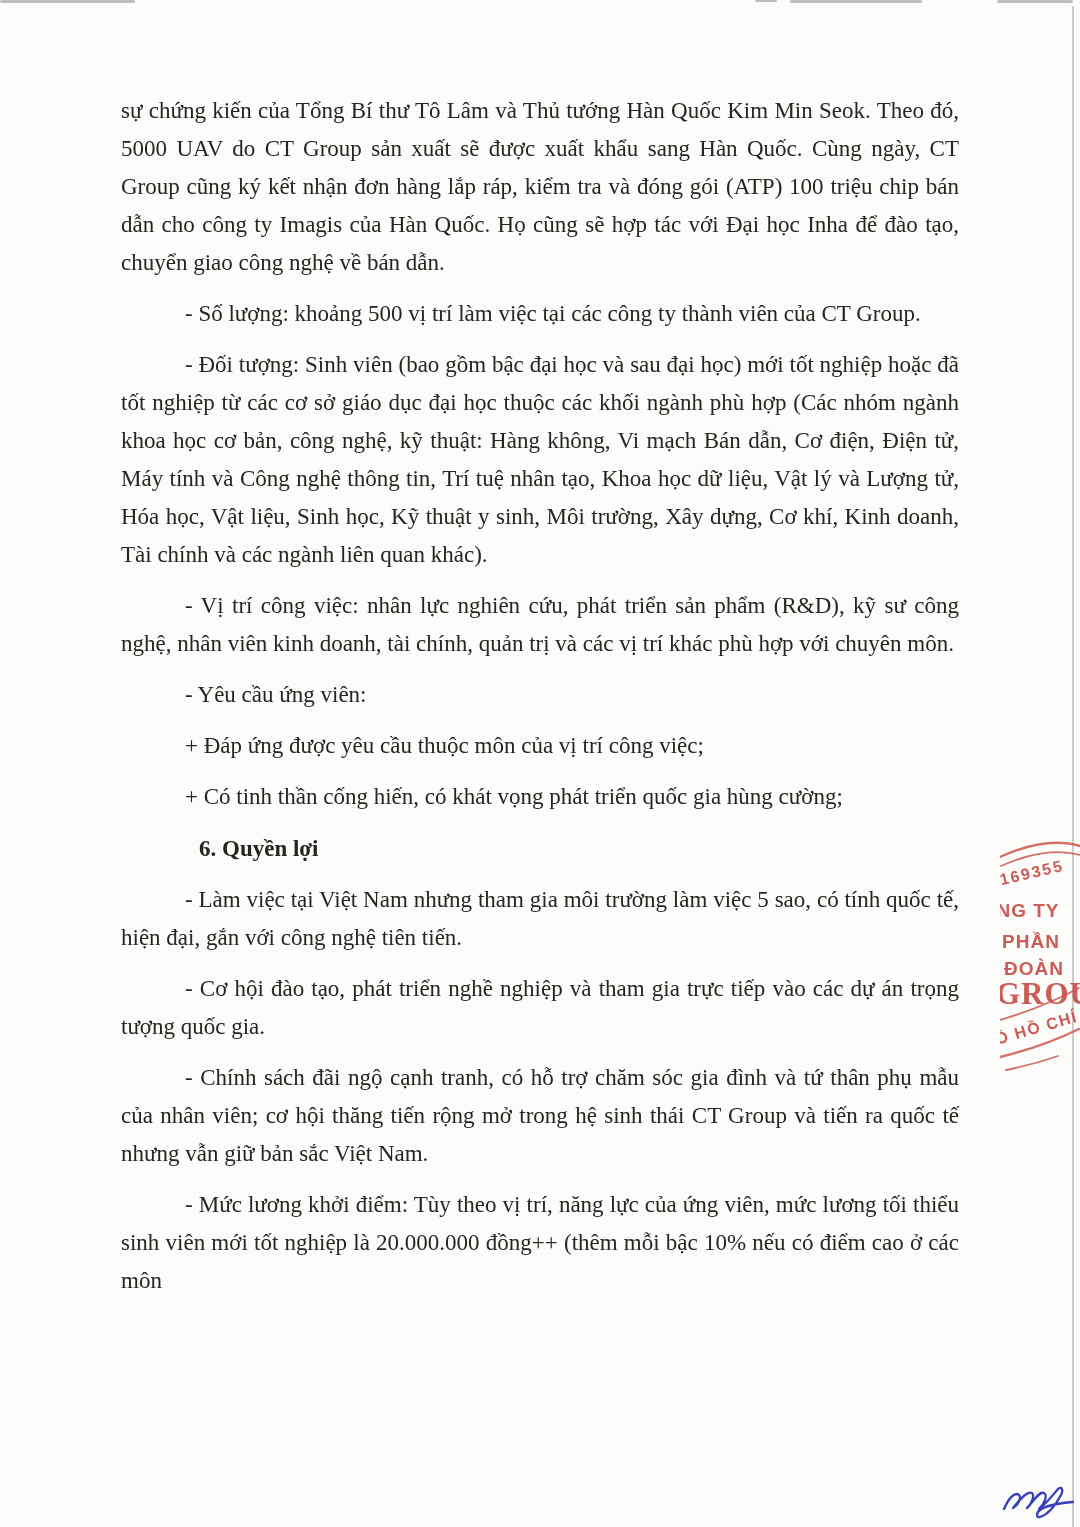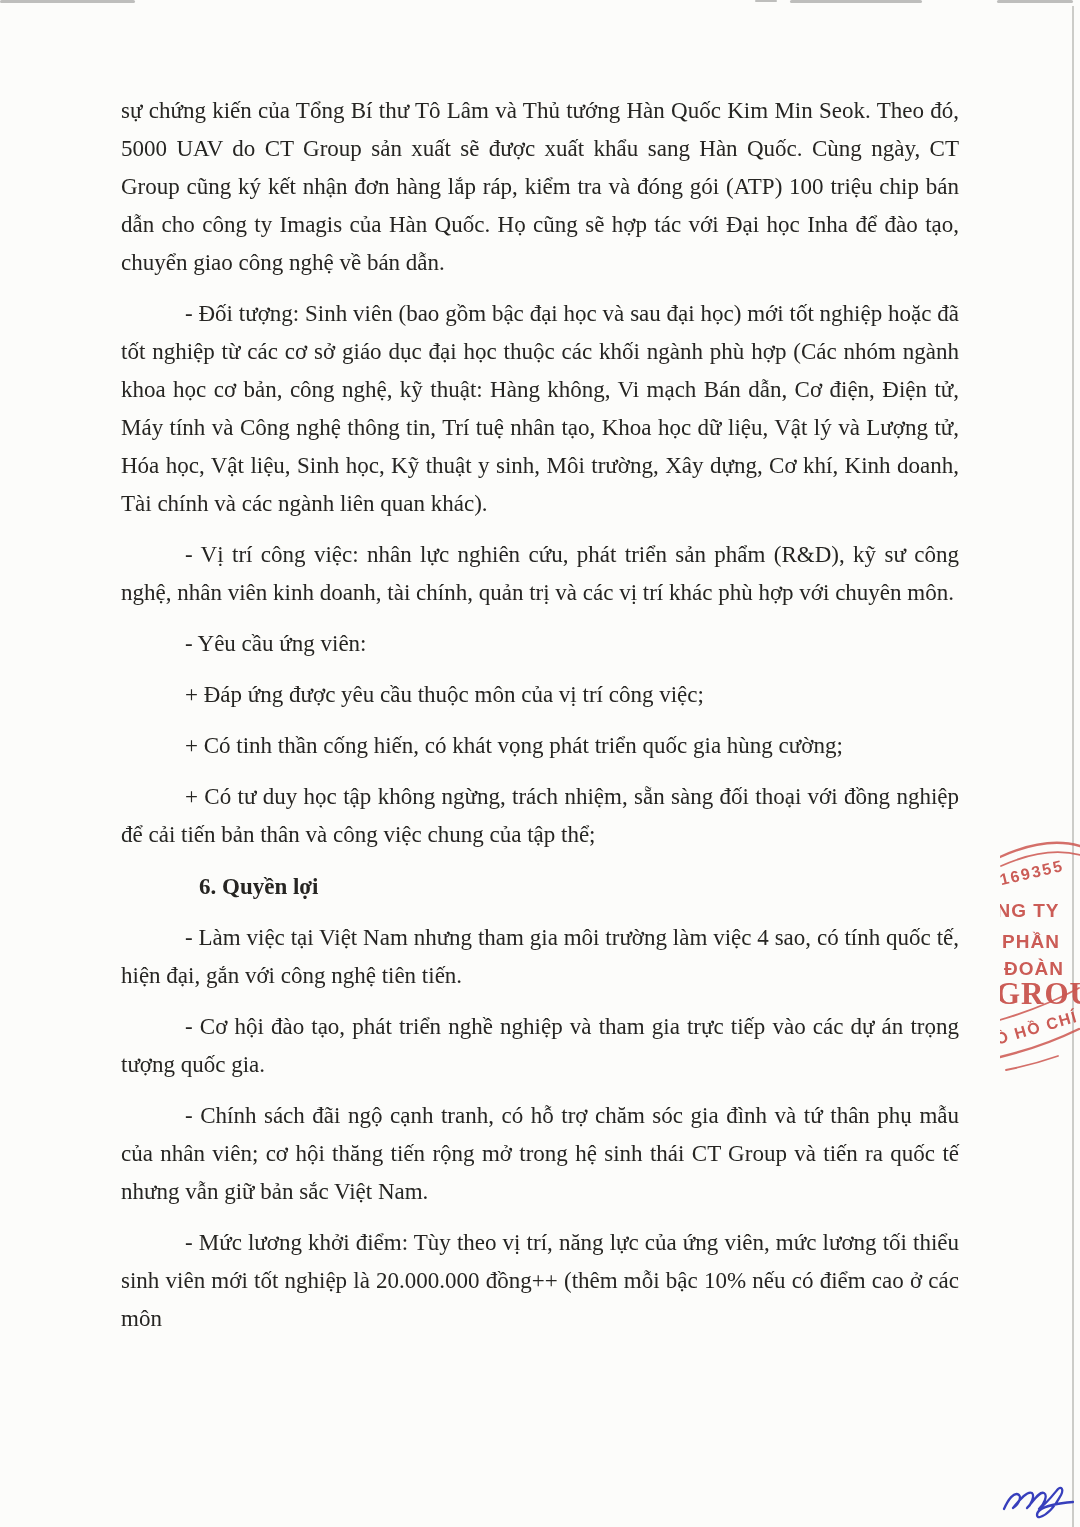--- a/index.html
+++ b/index.html
@@ -86,28 +86,28 @@
 
 <div class="top-dash dash-a"></div>
 <div class="top-dash dash-b"></div>
 <div class="top-dash dash-c"></div>
 <div class="top-dash dash-d"></div>
 
 <div class="page-edge-line"></div>
 
 <main class="doc">
   <p class="para first">sự chứng kiến của Tổng Bí thư Tô Lâm và Thủ tướng Hàn Quốc Kim Min Seok. Theo đó, 5000 UAV do CT Group sản xuất sẽ được xuất khẩu sang Hàn Quốc. Cùng ngày, CT Group cũng ký kết nhận đơn hàng lắp ráp, kiểm tra và đóng gói (ATP) 100 triệu chip bán dẫn cho công ty Imagis của Hàn Quốc. Họ cũng sẽ hợp tác với Đại học Inha để đào tạo, chuyển giao công nghệ về bán dẫn.</p>
+  <p class="para">- Số lượng: khoảng 500 vị trí làm việc tại các công ty thành viên của CT Group.</p>
   <p class="para">- Đối tượng: Sinh viên (bao gồm bậc đại học và sau đại học) mới tốt nghiệp hoặc đã tốt nghiệp từ các cơ sở giáo dục đại học thuộc các khối ngành phù hợp (Các nhóm ngành khoa học cơ bản, công nghệ, kỹ thuật: Hàng không, Vi mạch Bán dẫn, Cơ điện, Điện tử, Máy tính và Công nghệ thông tin, Trí tuệ nhân tạo, Khoa học dữ liệu, Vật lý và Lượng tử, Hóa học, Vật liệu, Sinh học, Kỹ thuật y sinh, Môi trường, Xây dựng, Cơ khí, Kinh doanh, Tài chính và các ngành liên quan khác).</p>
   <p class="para">- Vị trí công việc: nhân lực nghiên cứu, phát triển sản phẩm (R&amp;D), kỹ sư công nghệ, nhân viên kinh doanh, tài chính, quản trị và các vị trí khác phù hợp với chuyên môn.</p>
   <p class="para">- Yêu cầu ứng viên:</p>
   <p class="para">+ Đáp ứng được yêu cầu thuộc môn của vị trí công việc;</p>
   <p class="para">+ Có tinh thần cống hiến, có khát vọng phát triển quốc gia hùng cường;</p>
-  <p class="para">+ Có tư duy học tập không ngừng, trách nhiệm, sẵn sàng đối thoại với đồng nghiệp để cải tiến bản thân và công việc chung của tập thể;</p>
   <p class="heading">6. Quyền lợi</p>
-  <p class="para">- Làm việc tại Việt Nam nhưng tham gia môi trường làm việc 4 sao, có tính quốc tế, hiện đại, gắn với công nghệ tiên tiến.</p>
+  <p class="para">- Làm việc tại Việt Nam nhưng tham gia môi trường làm việc 5 sao, có tính quốc tế, hiện đại, gắn với công nghệ tiên tiến.</p>
   <p class="para">- Cơ hội đào tạo, phát triển nghề nghiệp và tham gia trực tiếp vào các dự án trọng tượng quốc gia.</p>
   <p class="para">- Chính sách đãi ngộ cạnh tranh, có hỗ trợ chăm sóc gia đình và tứ thân phụ mẫu của nhân viên; cơ hội thăng tiến rộng mở trong hệ sinh thái CT Group và tiến ra quốc tế nhưng vẫn giữ bản sắc Việt Nam.</p>
   <p class="para">- Mức lương khởi điểm: Tùy theo vị trí, năng lực của ứng viên, mức lương tối thiểu sinh viên mới tốt nghiệp là 20.000.000 đồng++ (thêm mỗi bậc 10% nếu có điểm cao ở các môn</p>
 </main>
 
 <div class="stamp-clip">
   <svg width="80" height="240" viewBox="0 0 80 240" aria-hidden="true">
     <path class="ring" d="M0,22 Q46,1 80,11"></path>
     <path class="ring thin" d="M1,31 Q46,11 80,20"></path>
     <text class="st arc-num" x="33" y="43" transform="rotate(-13 33 43)">169355</text>

